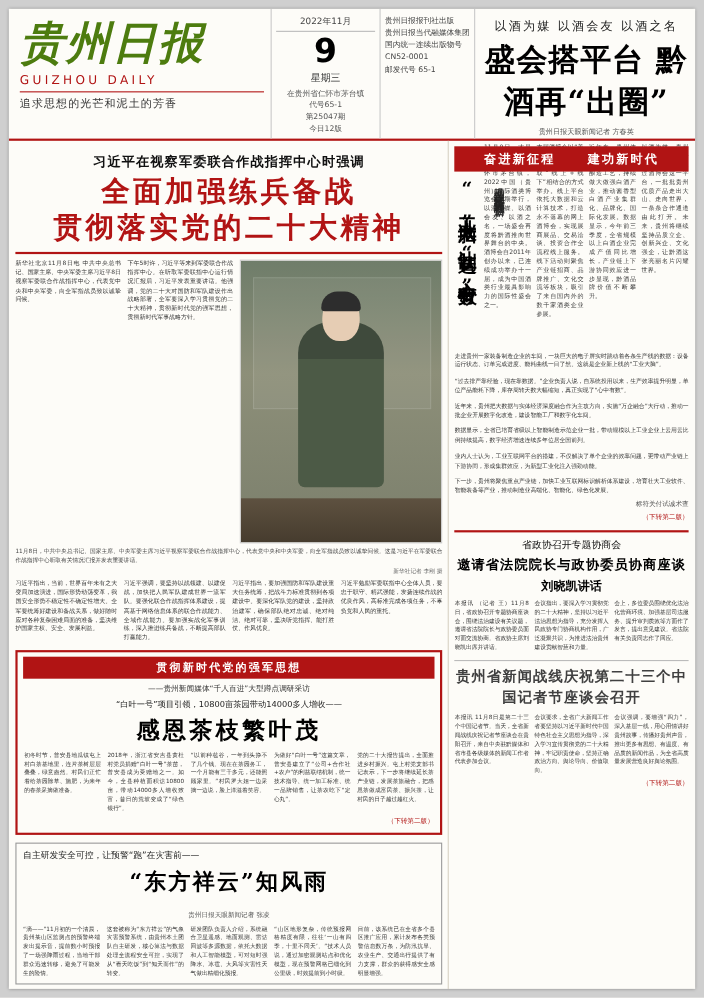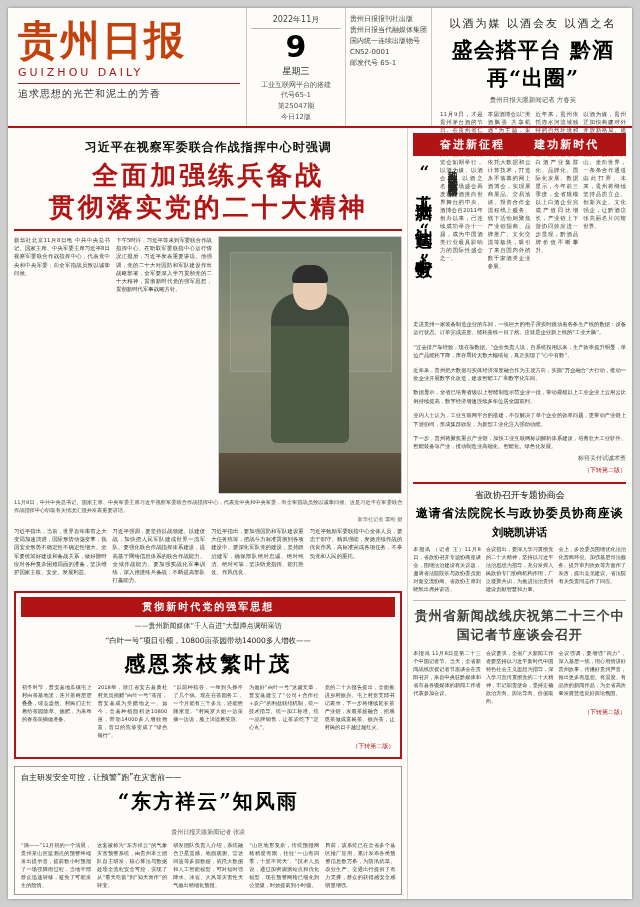--- a/index.html
+++ b/index.html
@@ -13,41 +13,41 @@
     position:absolute;left:8px;top:8px;width:624px;height:891px;
     background:#fdfcf8;
     box-shadow:0 0 3px rgba(0,0,0,.35);
     overflow:hidden;
   }
   
   .masthead{display:flex;height:118px;border-bottom:2px solid #b11414;}
   .mh-left{width:238px;padding:10px 6px 4px 10px;box-sizing:border-box;}
   .mh-title{
     font-family:"DejaVu Serif","Liberation Serif",serif;
-    font-weight:bold;color:#c2410c;font-size:40px;letter-spacing:2px;
-    line-height:44px;white-space:nowrap;
+    font-weight:bold;color:#4d7c0f;font-size:40px;letter-spacing:2px;
+    line-height:44px;white-space:nowrap;font-style:italic;
   }
   .mh-pinyin{color:#b11414;font-size:11px;letter-spacing:3px;margin-top:4px;}
   .mh-rule{height:1px;background:#b11414;margin:4px 0 3px 0;}
   .mh-slogan{font-size:10px;color:#333;letter-spacing:1px;}
   .mh-date{
     width:100px;border-left:1px solid #c9c9c9;border-right:1px solid #c9c9c9;
     padding:6px 4px;box-sizing:border-box;text-align:center;
   }
   .mh-date .d-top{font-size:8px;color:#444;border-bottom:1px solid #bbb;padding-bottom:3px;}
   .mh-date .d-num{font-size:30px;font-weight:bold;line-height:32px;margin:2px 0;}
   .mh-date .d-week{font-size:9px;color:#333;}
   .mh-date .d-lunar{font-size:7px;color:#555;margin-top:2px;}
   .mh-date .d-line{font-size:7px;color:#555;line-height:11px;}
   .mh-info{width:86px;padding:6px 4px;box-sizing:border-box;font-size:7px;color:#444;line-height:11px;border-right:1px solid #c9c9c9;}
   .mh-head{flex:1;padding:8px 6px 4px 8px;box-sizing:border-box;}
   .mh-head .shoulder{font-size:11px;color:#222;letter-spacing:2px;text-align:center;}
   .mh-head .mainline{
     font-family:"DejaVu Serif","Liberation Serif",serif;
-    font-weight:bold;font-size:21px;text-align:center;margin-top:5px;letter-spacing:1px;
+    font-weight:bold;font-size:28px;text-align:center;margin-top:5px;letter-spacing:1px;
   }
   .mh-head .byline{font-size:6.5px;color:#555;text-align:center;margin-top:4px;}
   .mh-head .cols{display:flex;gap:5px;margin-top:5px;}
   .mh-head .cols div{flex:1;font-size:5.5px;line-height:8px;color:#3a3a3a;text-align:justify;}
   
   .body{display:flex;height:773px;}
   .col-left{width:420px;box-sizing:border-box;padding:5px 5px 0 6px;}
   .col-right{width:236px;box-sizing:border-box;padding:5px 6px 0 5px;border-left:1px solid #d8d2c4;}
   
   .lead-shoulder{font-size:12px;text-align:center;color:#111;margin:6px 0 3px;letter-spacing:1px;font-weight:bold;}
@@ -157,21 +157,21 @@
       <div class="mh-title">贵州日报</div>
       <div class="mh-pinyin">GUIZHOU DAILY</div>
       <div class="mh-rule"></div>
       <div class="mh-slogan">追求思想的光芒和泥土的芳香</div>
     </div>
 
     <div class="mh-date">
       <div class="d-top">2022年11月</div>
       <div class="d-num">9</div>
       <div class="d-week">星期三</div>
-      <div class="d-lunar">工业互联网平台的搭建</div>
+      <div class="d-lunar">在贵州省仁怀市茅台镇</div>
       <div class="d-line">代号65-1</div>
       <div class="d-line">第25047期</div>
       <div class="d-line">今日12版</div>
     </div>
 
     <div class="mh-info">
       <div>贵州日报报刊社出版</div>
       <div>贵州日报当代融媒体集团</div>
       <div>国内统一连续出版物号</div>
       <div>CN52-0001</div>

